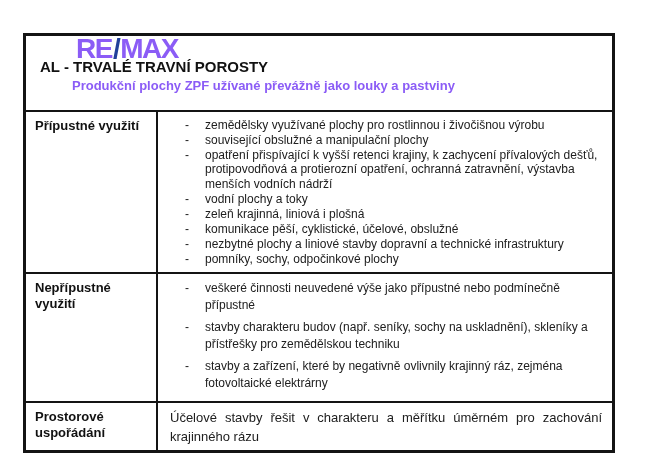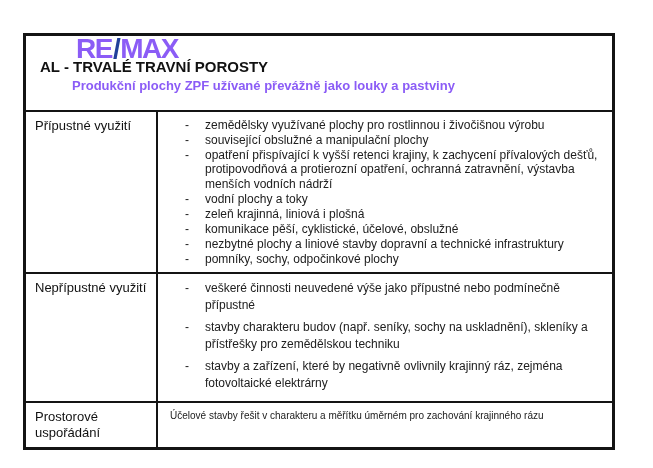--- a/index.html
+++ b/index.html
@@ -47,42 +47,42 @@
     font-size: 13px; font-weight: bold; color: #8b5cf6;
     white-space: nowrap;
   }
   
   .trow { display: flex; border-bottom: 2px solid #141414; }
   .trow.last { border-bottom: none; }
   .cell-label {
     flex: none; width: 132px;
     border-right: 2px solid #141414;
     padding: 6px 8px 6px 9px;
-    font-size: 13px; font-weight: normal; color: #111;
+    font-size: 13px; font-weight: bold; color: #111;
     line-height: 1.25;
   }
   .cell-content {
     flex: 1 1 auto;
     padding: 4px 8px 4px 0;
     font-size: 12px; color: #202020;
   }
   .row-permissible   { min-height: 153px; }
   .row-impermissible { min-height: 118px; }
   .row-spatial       { min-height: 37px; }
   
   .li { display: flex; }
   .li .dash { flex: none; width: 20px; margin-left: 27px; text-align: left; }
   .li .txt { flex: 1 1 auto; }
   .list-tight { line-height: 1.18; padding-top: 2px; }
   .list-tight .li { margin-bottom: 1px; }
   .list-loose { line-height: 1.42; padding-top: 2px; }
   .list-loose .li { margin-bottom: 5px; }
   .plain-text {
     padding: 6px 10px 4px 12px;
-    font-size: 10px; line-height: 1.45;
+    font-size: 13px; line-height: 1.45;
     text-align: justify;
   }
 </style>
 </head>
 <body>
 
 <div class="page">
   <div class="doc-table">
 
     <div class="header-cell">

